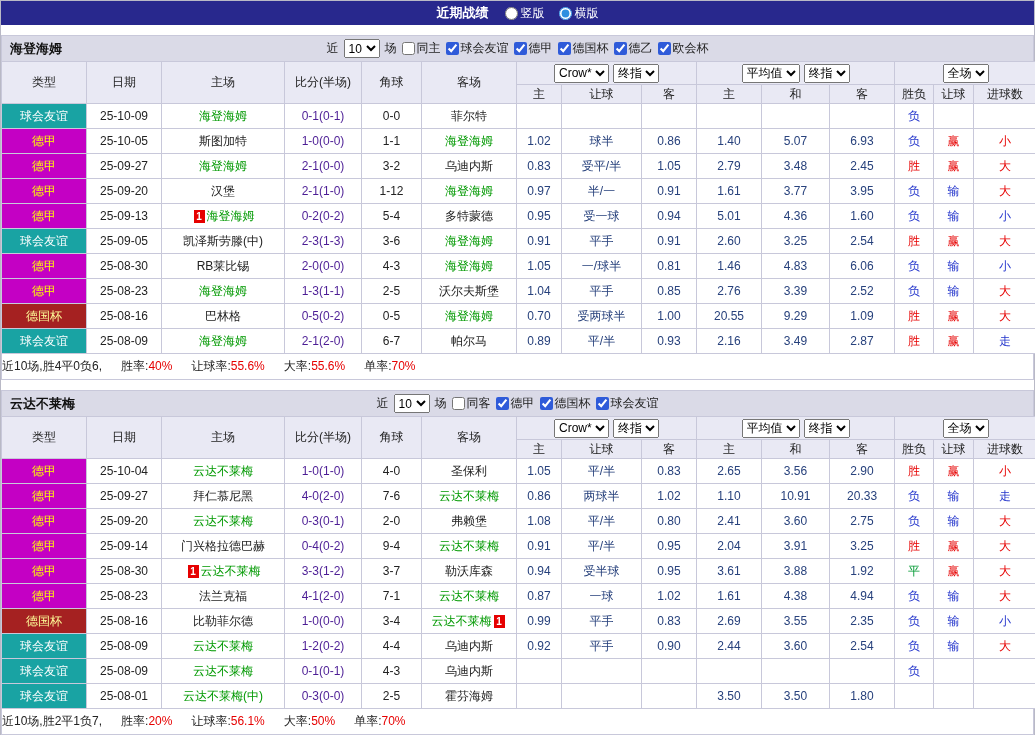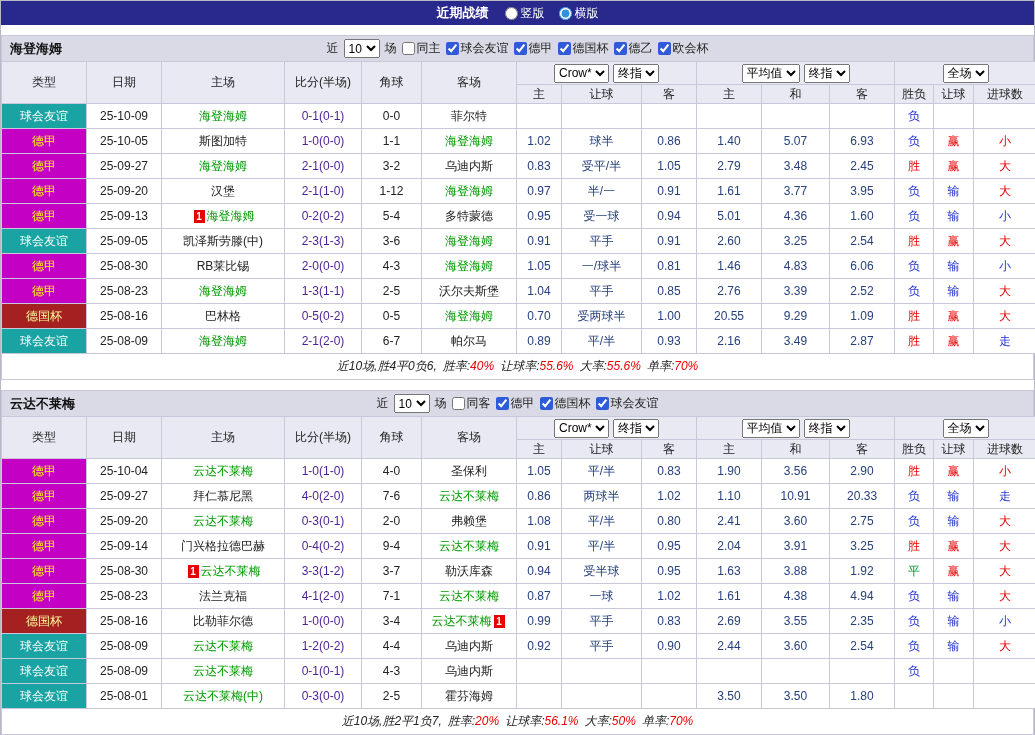--- a/index.html
+++ b/index.html
@@ -88,24 +88,22 @@
     width: 11px; height: 13px; line-height: 13px;
     font-size: 10px; font-weight: bold;
     margin: 0 2px; text-align: center;
   }
   .summary {
     height: 26px;
     border: 1px solid #c8c8da;
     border-top: none;
     display: flex;
     align-items: center;
-    justify-content: center;
-    gap: 6px;
+    gap: 19px;
     background: #fff;
-    font-style: italic;
   }
   .summary b { font-weight: normal; }
 </style>
 </head>
 <body>
 
 <div class="page">
   <div class="topbar">
     <span class="tb-title">近期战绩</span>
     <span class="tb-options">
@@ -447,21 +445,21 @@
             <tr class="row">
               <td class="league" style="background:#c400c4;color:#ffff00">德甲</td>
               <td class="date">25-10-04</td>
               <td class="team"><span class="t-green">云达不莱梅</span></td>
               <td class="score">1-0(1-0)</td>
               <td class="corner">4-0</td>
               <td class="team"><span class="t-dark">圣保利</span></td>
               <td class="odds">1.05</td>
               <td class="odds">平/半</td>
               <td class="odds">0.83</td>
-              <td class="odds">1.90</td>
+              <td class="odds">2.65</td>
               <td class="odds">3.56</td>
               <td class="odds">2.90</td>
               <td class="res c-red">胜</td>
               <td class="res c-red">赢</td>
               <td class="res c-red">小</td>
             </tr>
             <tr class="row">
               <td class="league" style="background:#c400c4;color:#ffff00">德甲</td>
               <td class="date">25-09-27</td>
               <td class="team"><span class="t-dark">拜仁慕尼黑</span></td>
@@ -515,21 +513,21 @@
             <tr class="row">
               <td class="league" style="background:#c400c4;color:#ffff00">德甲</td>
               <td class="date">25-08-30</td>
               <td class="team"><span class="t-green"><span class="card">1</span>云达不莱梅</span></td>
               <td class="score">3-3(1-2)</td>
               <td class="corner">3-7</td>
               <td class="team"><span class="t-dark">勒沃库森</span></td>
               <td class="odds">0.94</td>
               <td class="odds">受半球</td>
               <td class="odds">0.95</td>
-              <td class="odds">1.63</td>
+              <td class="odds">3.61</td>
               <td class="odds">3.88</td>
               <td class="odds">1.92</td>
               <td class="res c-green">平</td>
               <td class="res c-red">赢</td>
               <td class="res c-red">大</td>
             </tr>
             <tr class="row">
               <td class="league" style="background:#c400c4;color:#ffff00">德甲</td>
               <td class="date">25-08-23</td>
               <td class="team"><span class="t-dark">法兰克福</span></td>

